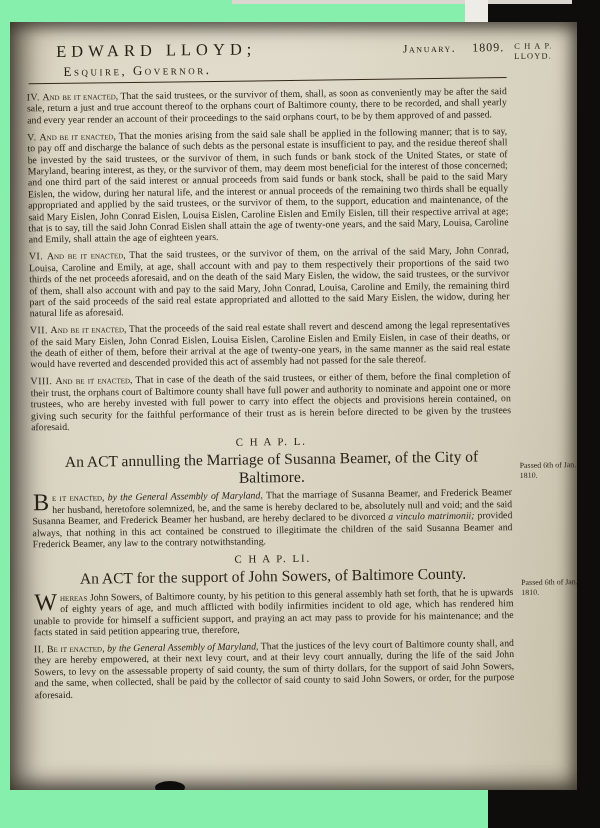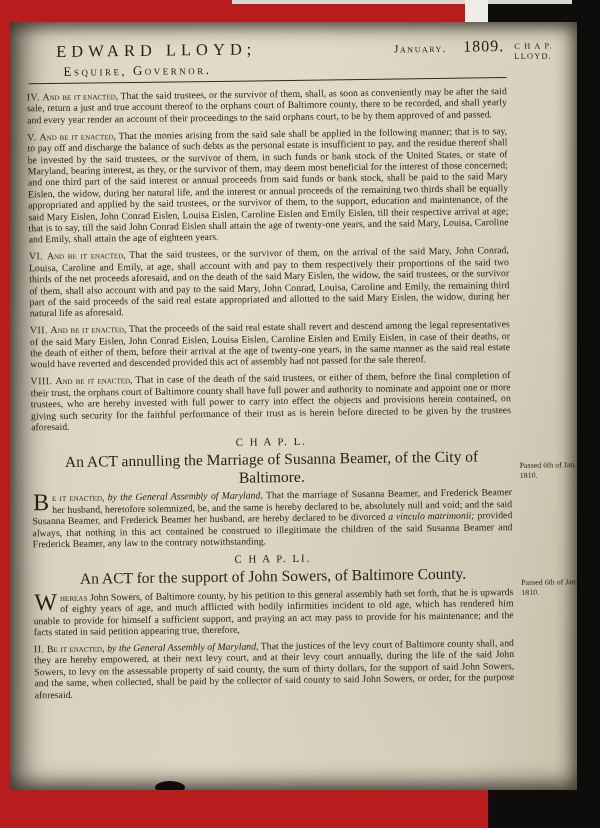--- a/index.html
+++ b/index.html
@@ -1,36 +1,36 @@
 <!DOCTYPE html>
 <html><head>
 <meta charset="utf-8">
 <style>
   html,body{margin:0;padding:0;}
   body{width:600px;height:828px;background:#0e0d0b;overflow:hidden;font-family:"Liberation Serif",serif;}
-  .frame{position:relative;width:488px;height:828px;background:#b91c1c;}
+  .frame{position:relative;width:488px;height:828px;background:#86efac;}
   .top-strip{position:absolute;left:232px;top:0;width:340px;height:4px;background:#d9d7cf;}
   .corner{position:absolute;right:0;top:0;width:23px;height:36px;background:#edece7;}
   .page{position:absolute;left:10px;top:22px;width:567px;height:768px;overflow:hidden;
         background:
           radial-gradient(ellipse at 30% 25%, rgba(255,252,240,.25), transparent 55%),
           radial-gradient(ellipse at 75% 70%, rgba(130,110,70,.07), transparent 50%),
           linear-gradient(97deg,#c3bba5 0%,#d6d0be 9%,#dcd6c5 45%,#d7d1bf 82%,#c8c1ab 100%);
         box-shadow: inset 15px 0 24px rgba(25,21,14,.55),
                     inset -7px 0 16px rgba(25,21,14,.38),
                     inset 0 -9px 18px rgba(25,21,14,.35),
                     inset 0 7px 12px rgba(25,21,14,.28);}
   .content{position:absolute;left:16px;top:14px;width:480px;color:#251f15;
            transform:rotate(-0.75deg);transform-origin:30px 0;}
   .header{position:relative;display:flex;justify-content:space-between;align-items:baseline;padding:6px 2px 0 30px;}
   .gov-name{font-size:16.5px;letter-spacing:5px;white-space:nowrap;}
   .gov-title{font-variant:small-caps;font-size:13px;letter-spacing:2.5px;margin-left:7px;white-space:nowrap;}
   .header-right{white-space:nowrap;}
   .month{font-variant:small-caps;font-size:11.5px;letter-spacing:1.5px;}
-  .year{font-size:16px;letter-spacing:1px;margin-left:12px;}
+  .year{font-size:12px;letter-spacing:1px;margin-left:12px;}
   .rule{border-top:1.3px solid #33291b;margin:3px 0 7px 2px;}
   .para{font-size:9.8px;line-height:11.4px;text-align:justify;margin:0 0 5.5px;}
   .sc{font-variant:small-caps;}
   .it{font-style:italic;}
   .num{letter-spacing:.5px;}
   .dropcap{float:left;font-size:24px;line-height:20.5px;padding:0 3px 0 1px;}
   .chap{text-align:center;font-size:10.8px;letter-spacing:2px;margin:6px 0 3px;}
   .title-wrap{position:relative;}
   .act-title{text-align:center;font-size:15.5px;line-height:17.5px;margin:0 0 4px;}
   .margin-note{position:absolute;left:calc(100% + 8px);width:60px;font-size:7.9px;line-height:9.3px;color:#2c261c;}

